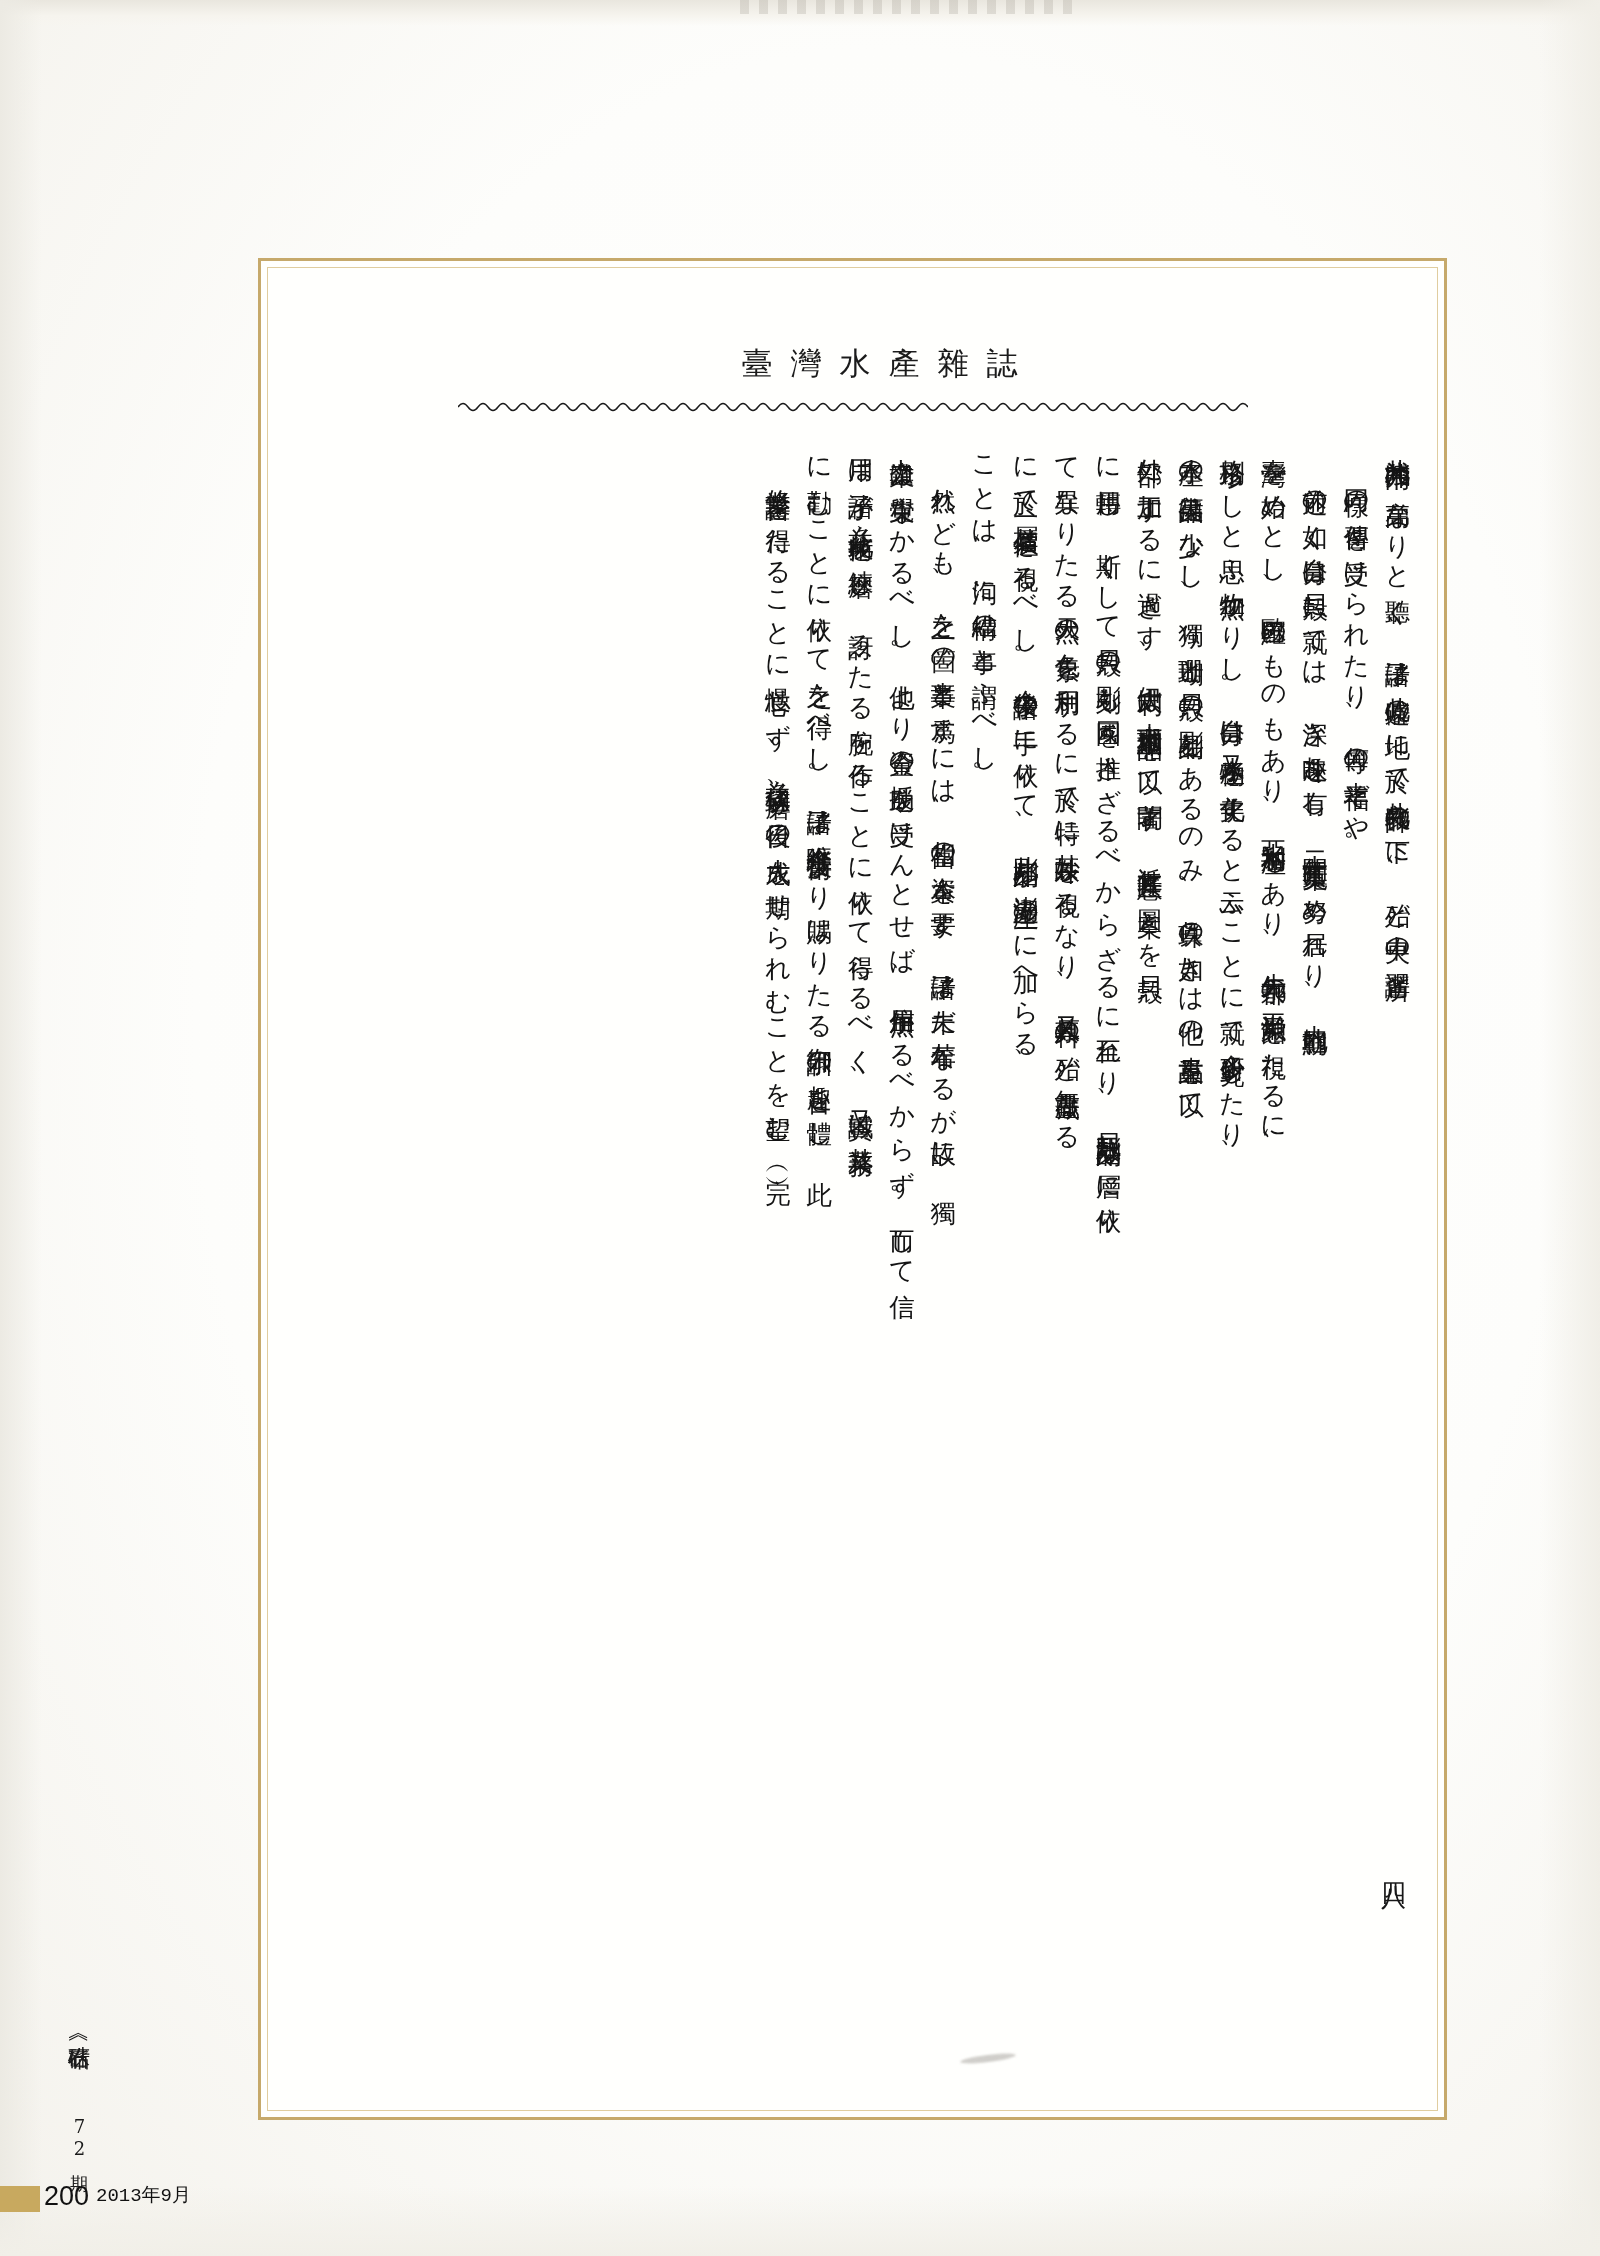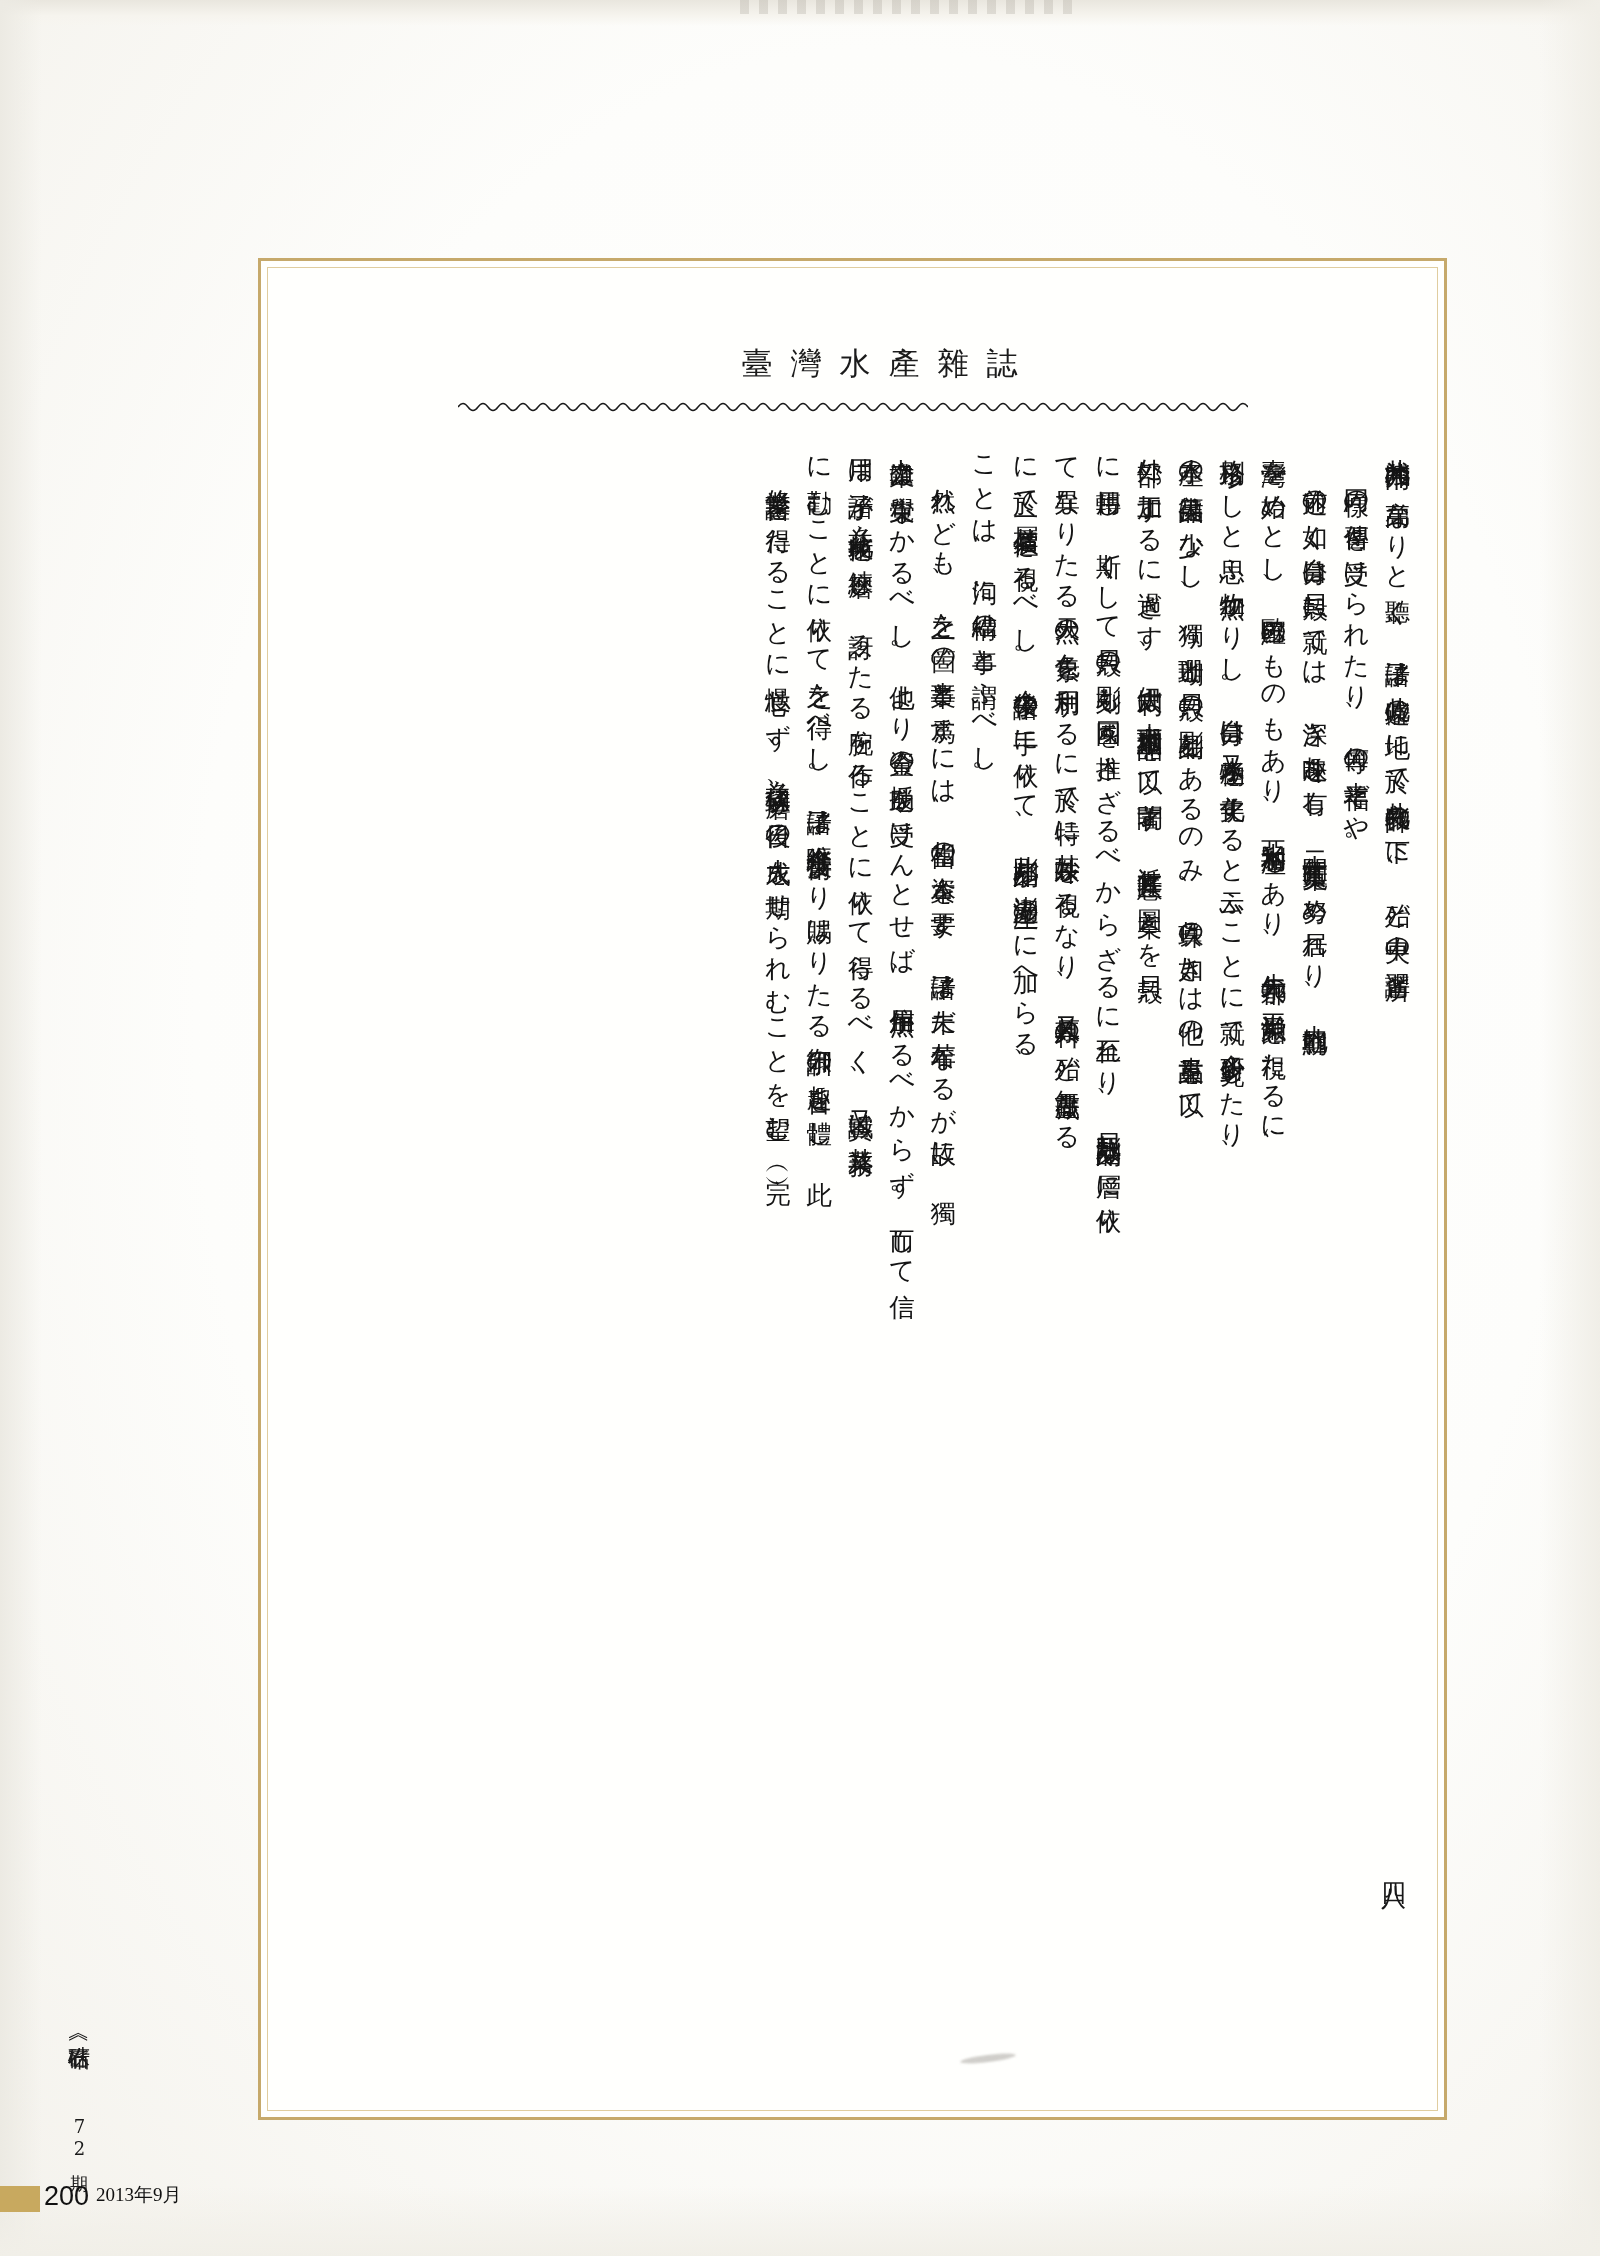--- a/index.html
+++ b/index.html
@@ -182,21 +182,21 @@
     font-size: 27px;
     color: #111;
     font-family: "Liberation Sans", sans-serif;
   }
   .footer-date {
     position: absolute;
     left: 96px;
     bottom: 48px;
     font-size: 19px;
     color: #111;
-    font-family: Liberation Serif, serif;
+    font-family: Liberation Mono, monospace;
   }
 
   
   .pencil-mark {
     position: absolute;
     left: 960px;
     top: 2055px;
     width: 56px;
     height: 7px;
     border-radius: 50%;

